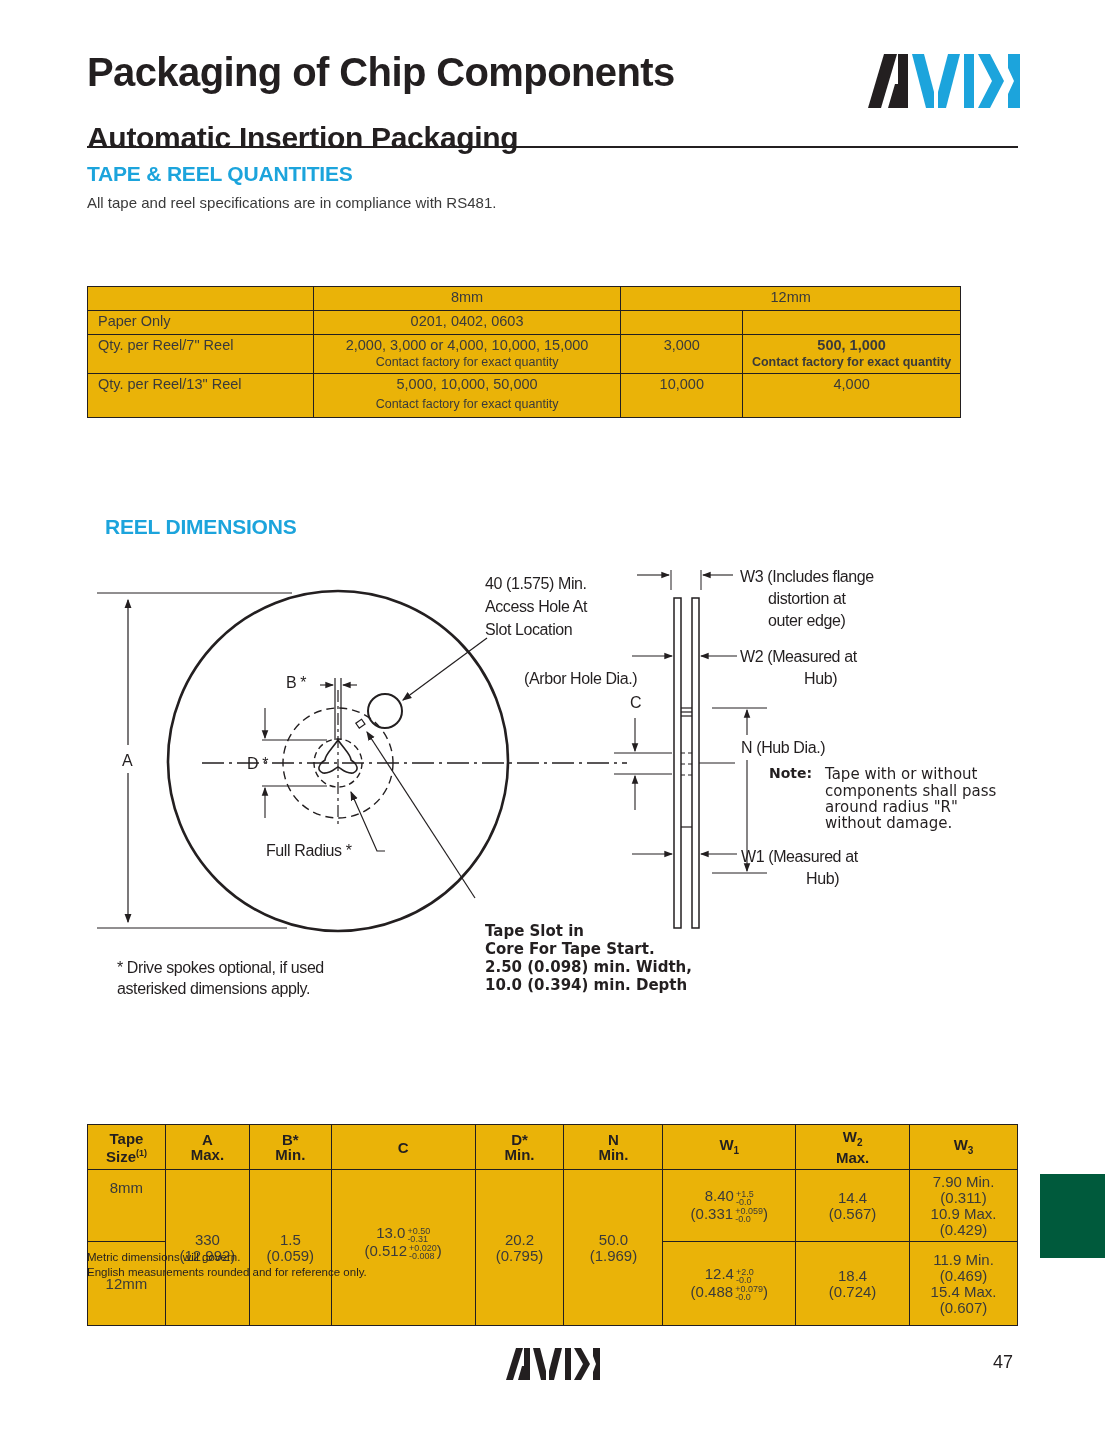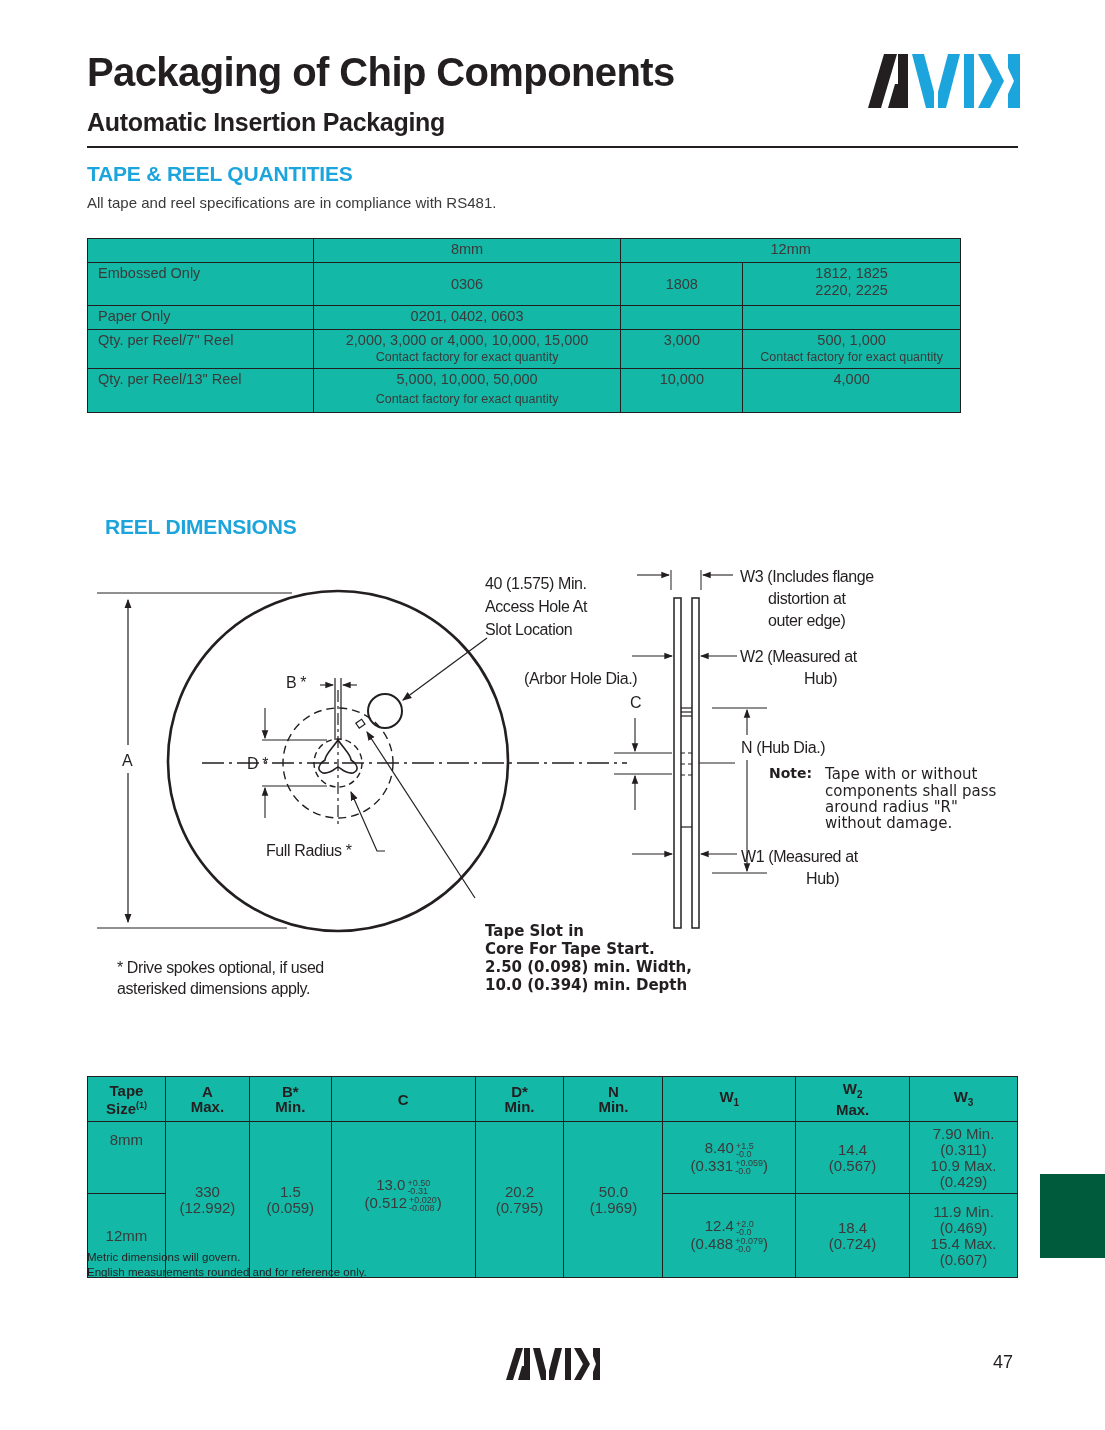--- a/index.html
+++ b/index.html
@@ -1,25 +1,25 @@
 <!DOCTYPE html>
 <html><head>
 <meta charset="utf-8">
 <style>
   html, body { margin: 0; padding: 0; background: #ffffff; }
   body { width: 1105px; height: 1430px; position: relative; overflow: hidden;
          font-family: "Liberation Sans", sans-serif; color: #231f20; }
   .abs { position: absolute; }
   .title { left: 87px; top: 48px; font-size: 40px; font-weight: bold; letter-spacing: -0.6px; margin: 0; line-height: 48px; }
-  .subtitle { left: 87px; top: 106px; font-size: 25px; font-weight: bold; letter-spacing: -0.3px; margin: 0; line-height: 32px; }
+  .subtitle { left: 87px; top: 122px; font-size: 30px; font-weight: bold; letter-spacing: -0.3px; margin: 0; line-height: 32px; }
   .rule { left: 87px; top: 146px; width: 931px; height: 1.5px; background: #231f20; }
   .section-head { font-size: 21px; font-weight: bold; color: #1ca4dc; margin: 0; letter-spacing: -0.2px; }
   .intro { left: 87px; top: 194px; font-size: 15px; color: #3a3a3a; }
 
-  table { border-collapse: collapse; background: #14b8a6; position: absolute; }
+  table { border-collapse: collapse; background: #eab308; position: absolute; margin-top: 48px; }
   td, th { border: 1.3px solid #231f20; font-weight: normal; color: #3a3a3a; }
 
   
   .qty { left: 87px; top: 238px; width: 874px; font-size: 14.5px; }
   .qty td { padding: 2px 4px; vertical-align: top; text-align: center; line-height: 17px; }
   .qty td.rowlabel { text-align: left; padding-left: 10px; }
   .qty .small { font-size: 12.5px; display: block; }
   .qty td.vmid { vertical-align: middle; }
 
   
@@ -71,43 +71,34 @@
       <col style="width:308px">
       <col style="width:122px">
       <col style="width:218px">
   </colgroup>
   <tbody>
       <tr style="height:24px;">
     <td></td>
     <td>8mm</td>
     <td colspan="2">12mm</td>
   </tr>
-  <tr style="height:43px;">
-    <td class="rowlabel">Embossed Only</td>
-    <td class="vmid">0306</td>
-    <td class="vmid">1808</td>
-    <td>
-      <span style="display:block">1812, 1825</span>
-      <span style="display:block">2220, 2225</span>
-    </td>
-  </tr>
   <tr style="height:24px;">
     <td class="rowlabel">Paper Only</td>
     <td>0201, 0402, 0603</td>
     <td></td>
     <td></td>
   </tr>
   <tr style="height:38px;">
     <td class="rowlabel">Qty. per Reel/7" Reel</td>
     <td>
       <span style="display:block">2,000, 3,000 or 4,000, 10,000, 15,000</span>
       <span class="small">Contact factory for exact quantity</span>
     </td>
     <td>3,000</td>
-    <td style="padding:2px 1px;">
+    <td style="padding:2px 1px;font-weight:bold;">
       <span style="display:block">500, 1,000</span>
       <span class="small">Contact factory for exact quantity</span>
     </td>
   </tr>
   <tr style="height:44px;">
     <td class="rowlabel">Qty. per Reel/13" Reel</td>
     <td>
       <span style="display:block; margin-bottom:3px;">5,000, 10,000, 50,000</span>
       <span class="small">Contact factory for exact quantity</span>
     </td>

